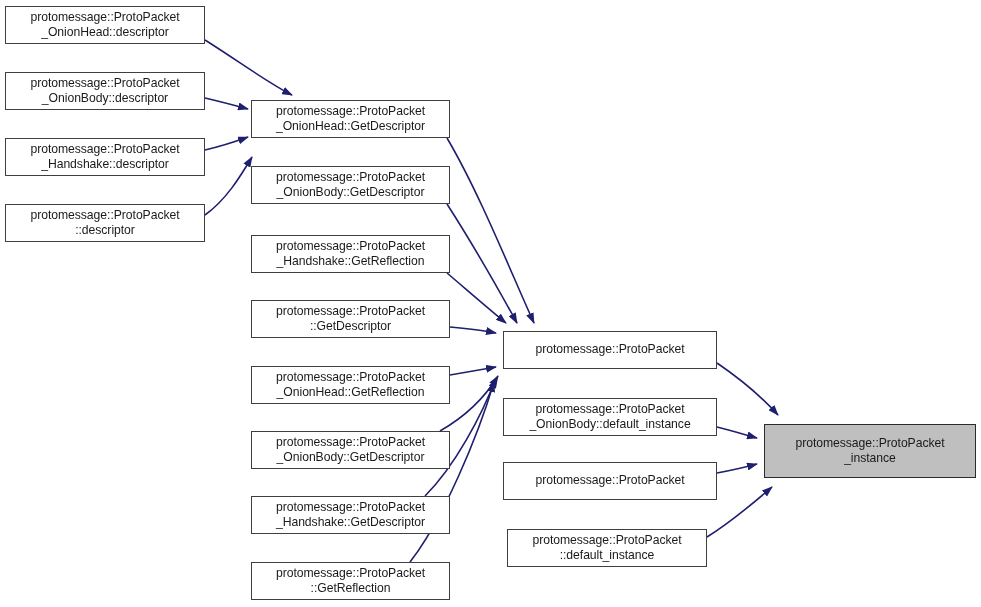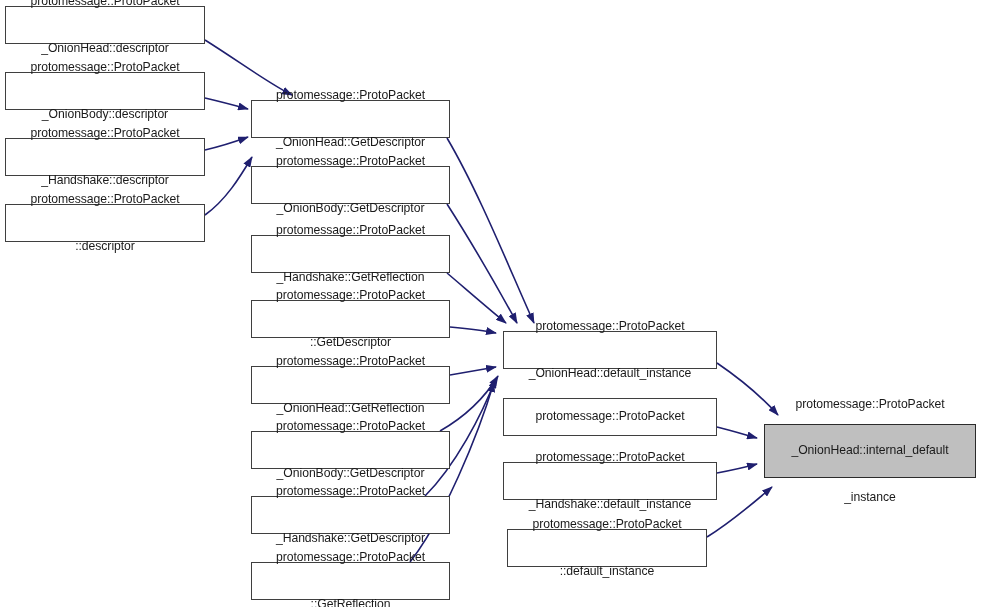--- a/index.html
+++ b/index.html
@@ -31,21 +31,20 @@
     color: #1a1a1a;
     font-size: 12.2px;
     line-height: 15.5px;
     text-align: center;
     display: flex;
     flex-direction: column;
     align-items: center;
     justify-content: center;
     white-space: pre;
     letter-spacing: -0.05px;
-    gap: 31px;
   }
   .node.focus {
     background: #bfbfbf;
     border: 1px solid #2b2b2b;
   }
   .node .line {
     display: block;
   }
 </style>
 </head>
@@ -85,20 +84,20 @@
       <div class="node" title="protomessage::ProtoPacket_Handshake::descriptor" style="left: 5px; top: 138px; width: 200px; height: 38px; background: rgb(255, 255, 255); color: rgb(26, 26, 26);"><span class="line">protomessage::ProtoPacket</span><span class="line">_Handshake::descriptor</span></div>
       <div class="node" title="protomessage::ProtoPacket::descriptor" style="left: 5px; top: 204px; width: 200px; height: 38px; background: rgb(255, 255, 255); color: rgb(26, 26, 26);"><span class="line">protomessage::ProtoPacket</span><span class="line">::descriptor</span></div>
       <div class="node" title="protomessage::ProtoPacket_OnionHead::GetDescriptor" style="left: 251px; top: 100px; width: 199px; height: 38px; background: rgb(255, 255, 255); color: rgb(26, 26, 26);"><span class="line">protomessage::ProtoPacket</span><span class="line">_OnionHead::GetDescriptor</span></div>
       <div class="node" title="protomessage::ProtoPacket_OnionBody::GetDescriptor" style="left: 251px; top: 166px; width: 199px; height: 38px; background: rgb(255, 255, 255); color: rgb(26, 26, 26);"><span class="line">protomessage::ProtoPacket</span><span class="line">_OnionBody::GetDescriptor</span></div>
       <div class="node" title="protomessage::ProtoPacket_Handshake::GetDescriptor" style="left: 251px; top: 235px; width: 199px; height: 38px; background: rgb(255, 255, 255); color: rgb(26, 26, 26);"><span class="line">protomessage::ProtoPacket</span><span class="line">_Handshake::GetReflection</span></div>
       <div class="node" title="protomessage::ProtoPacket::GetDescriptor" style="left: 251px; top: 300px; width: 199px; height: 38px; background: rgb(255, 255, 255); color: rgb(26, 26, 26);"><span class="line">protomessage::ProtoPacket</span><span class="line">::GetDescriptor</span></div>
       <div class="node" title="protomessage::ProtoPacket_OnionHead::GetReflection" style="left: 251px; top: 366px; width: 199px; height: 38px; background: rgb(255, 255, 255); color: rgb(26, 26, 26);"><span class="line">protomessage::ProtoPacket</span><span class="line">_OnionHead::GetReflection</span></div>
       <div class="node" title="protomessage::ProtoPacket_OnionBody::GetReflection" style="left: 251px; top: 431px; width: 199px; height: 38px; background: rgb(255, 255, 255); color: rgb(26, 26, 26);"><span class="line">protomessage::ProtoPacket</span><span class="line">_OnionBody::GetDescriptor</span></div>
       <div class="node" title="protomessage::ProtoPacket_Handshake::GetReflection" style="left: 251px; top: 496px; width: 199px; height: 38px; background: rgb(255, 255, 255); color: rgb(26, 26, 26);"><span class="line">protomessage::ProtoPacket</span><span class="line">_Handshake::GetDescriptor</span></div>
       <div class="node" title="protomessage::ProtoPacket::GetReflection" style="left: 251px; top: 562px; width: 199px; height: 38px; background: rgb(255, 255, 255); color: rgb(26, 26, 26);"><span class="line">protomessage::ProtoPacket</span><span class="line">::GetReflection</span></div>
-      <div class="node" title="protomessage::ProtoPacket_OnionHead::default_instance" style="left: 503px; top: 331px; width: 214px; height: 38px; background: rgb(255, 255, 255); color: rgb(26, 26, 26);"><span class="line">protomessage::ProtoPacket</span><span class="line">_OnionHead::default_instance</span></div>
-      <div class="node" title="protomessage::ProtoPacket_OnionBody::default_instance" style="left: 503px; top: 398px; width: 214px; height: 38px; background: rgb(255, 255, 255); color: rgb(26, 26, 26);"><span class="line">protomessage::ProtoPacket</span></div>
-      <div class="node" title="protomessage::ProtoPacket_Handshake::default_instance" style="left: 503px; top: 462px; width: 214px; height: 38px; background: rgb(255, 255, 255); color: rgb(26, 26, 26);"><span class="line">protomessage::ProtoPacket</span><span class="line">_Handshake::default_instance</span></div>
+      <div class="node" title="protomessage::ProtoPacket_OnionHead::default_instance" style="left: 503px; top: 331px; width: 214px; height: 38px; background: rgb(255, 255, 255); color: rgb(26, 26, 26);"><span class="line">protomessage::ProtoPacket</span></div>
+      <div class="node" title="protomessage::ProtoPacket_OnionBody::default_instance" style="left: 503px; top: 398px; width: 214px; height: 38px; background: rgb(255, 255, 255); color: rgb(26, 26, 26);"><span class="line">protomessage::ProtoPacket</span><span class="line">_OnionBody::default_instance</span></div>
+      <div class="node" title="protomessage::ProtoPacket_Handshake::default_instance" style="left: 503px; top: 462px; width: 214px; height: 38px; background: rgb(255, 255, 255); color: rgb(26, 26, 26);"><span class="line">protomessage::ProtoPacket</span></div>
       <div class="node" title="protomessage::ProtoPacket::default_instance" style="left: 507px; top: 529px; width: 200px; height: 38px; background: rgb(255, 255, 255); color: rgb(26, 26, 26);"><span class="line">protomessage::ProtoPacket</span><span class="line">::default_instance</span></div>
-      <div class="node focus" title="protomessage::ProtoPacket_OnionHead::internal_default_instance" style="left: 764px; top: 424px; width: 212px; height: 54px; background: rgb(191, 191, 191); color: rgb(26, 26, 26);"><span class="line">protomessage::ProtoPacket</span><span class="line">_OnionHead::internal_default</span><span class="line">_instance</span></div>
+      <div class="node focus" title="protomessage::ProtoPacket_OnionHead::internal_default_instance" style="left: 764px; top: 424px; width: 212px; height: 54px; background: rgb(191, 191, 191); color: rgb(26, 26, 26);"><span class="line">protomessage::ProtoPacket</span><span class="line">_instance</span></div>
     </div>
 
 </div>
 
 </body></html>

